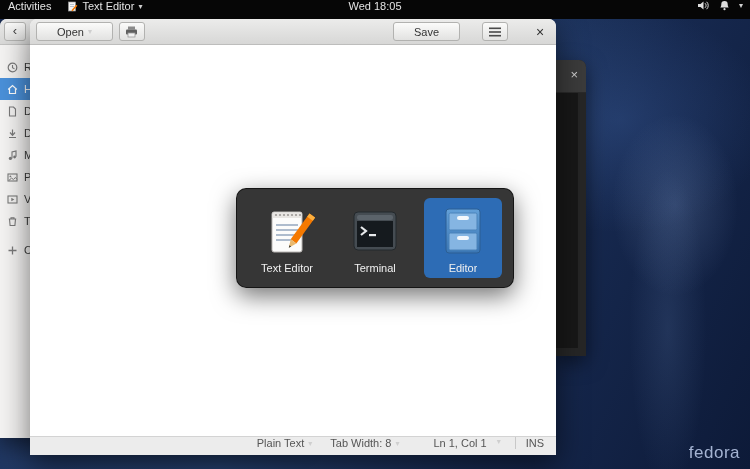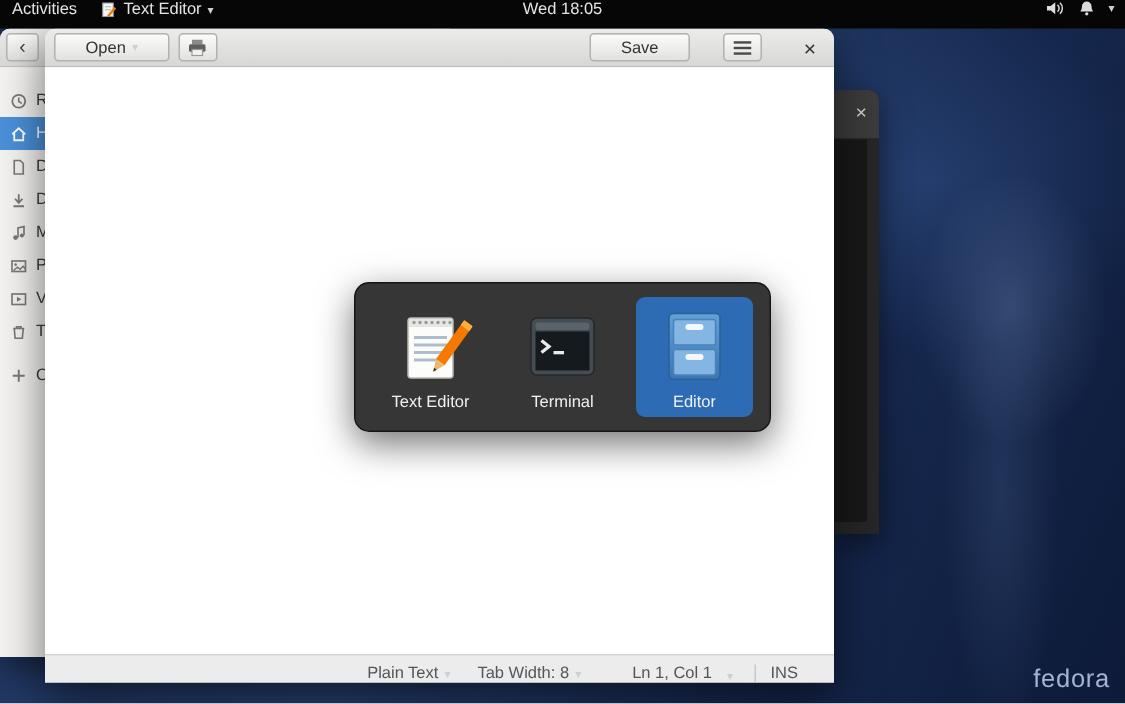--- a/index.html
+++ b/index.html
@@ -49,22 +49,22 @@
     background:linear-gradient(#fbfbfa,#e2e2e1); color:#333; font-size:11px;
     display:flex; align-items:center; justify-content:center; padding:0 20px; gap:4px; }
   .hbtn.iconic { width:26px; padding:0; }
   .gedit-title { position:absolute; left:50%; transform:translateX(-50%); font-size:12px;
     font-weight:bold; color:#333; white-space:nowrap; }
   .head-right { margin-left:auto; display:flex; align-items:center; gap:22px; }
   .close-btn { width:20px; height:19px; display:flex; align-items:center; justify-content:center;
     color:#333; font-size:14px; }
   .gedit-text { position:absolute; left:0; right:0; top:26px; bottom:19px; background:#fff; }
   .gedit-status { position:absolute; left:0; right:0; bottom:0; height:19px; background:#ececec;
-    border-top:1px solid #d3d3d3; display:flex; align-items:flex-end; justify-content:flex-end;
-    font-size:11px; color:#555; padding-right:20px; }
+    border-top:1px solid #d3d3d3; display:flex; align-items:flex-start; justify-content:flex-end;
+    font-size:11px; color:#555; padding-right:8px; }
   .sb-item { display:flex; align-items:center; gap:4px; }
   .sb-lang { margin-right:18px; } .sb-tab { margin-right:34px; }
   .sb-caret-solo { margin:0 14px 0 10px; }
   .sb-sep { width:1px; height:12px; background:#c8c8c8; margin-right:10px; }
   .sb-ins { margin-right:4px; }
 
   
   .term-win { position:absolute; left:556px; top:60px; width:30px; height:296px; z-index:15;
     background:#262626; border-radius:0 7px 0 0; box-shadow:0 6px 20px rgba(0,0,0,0.5); }
   .term-head { height:33px; background:#3b3b3b; border-bottom:1px solid #2a2a2a;

